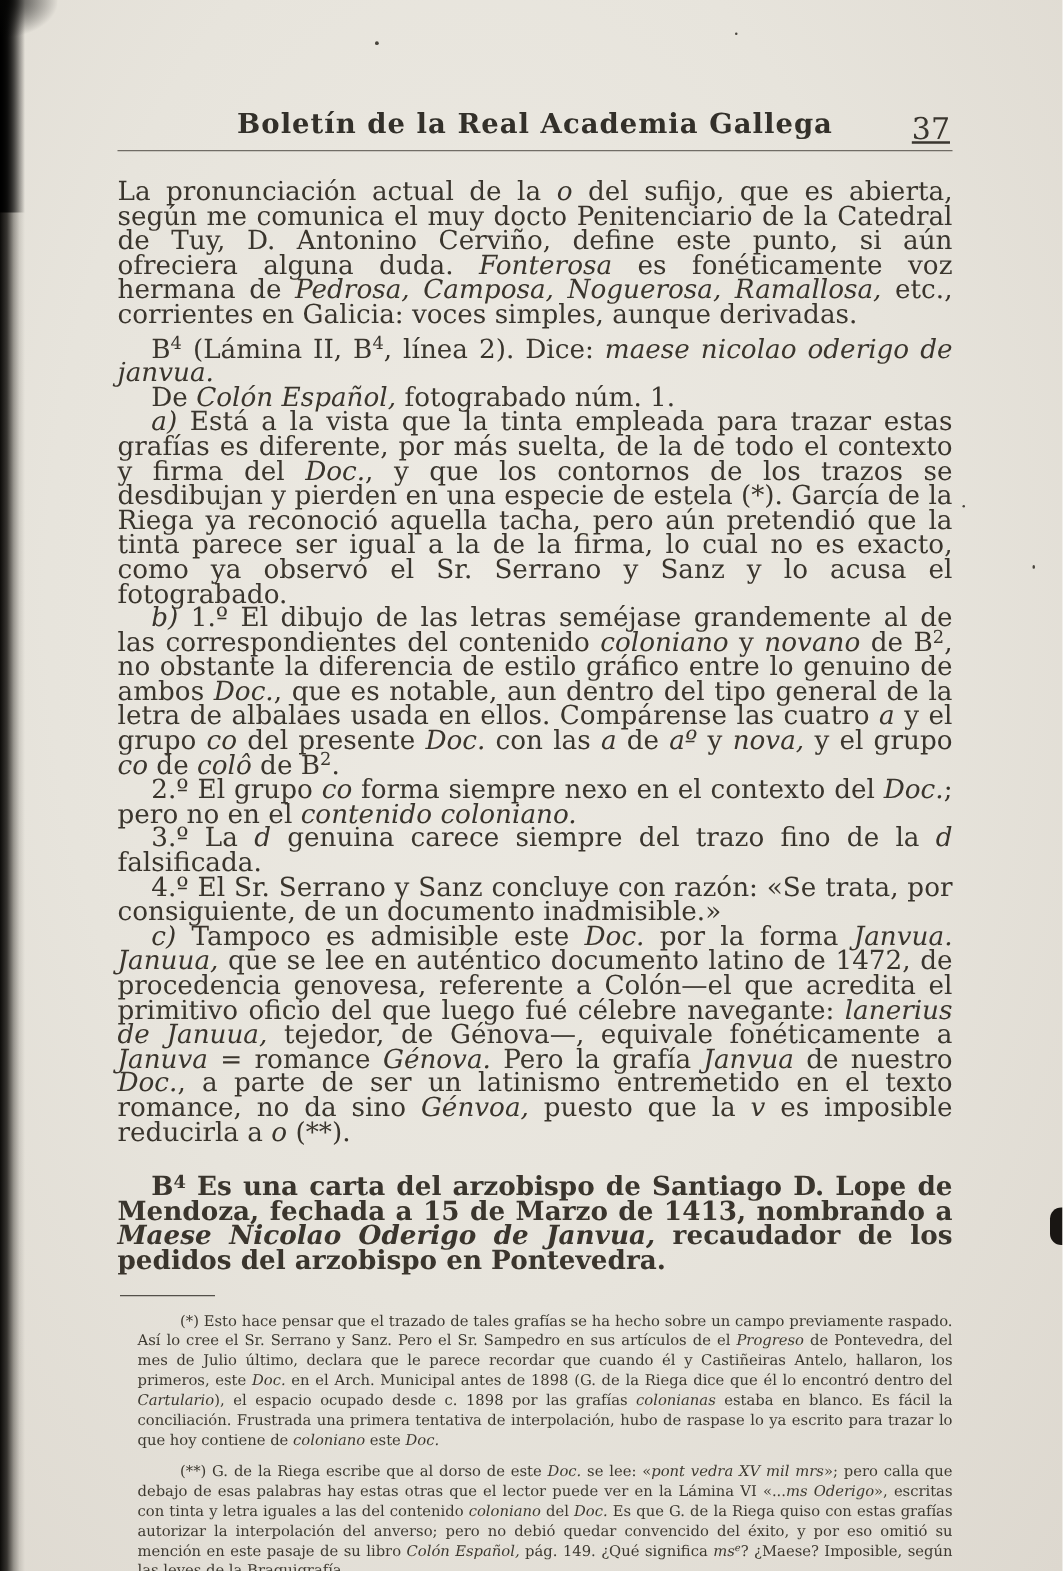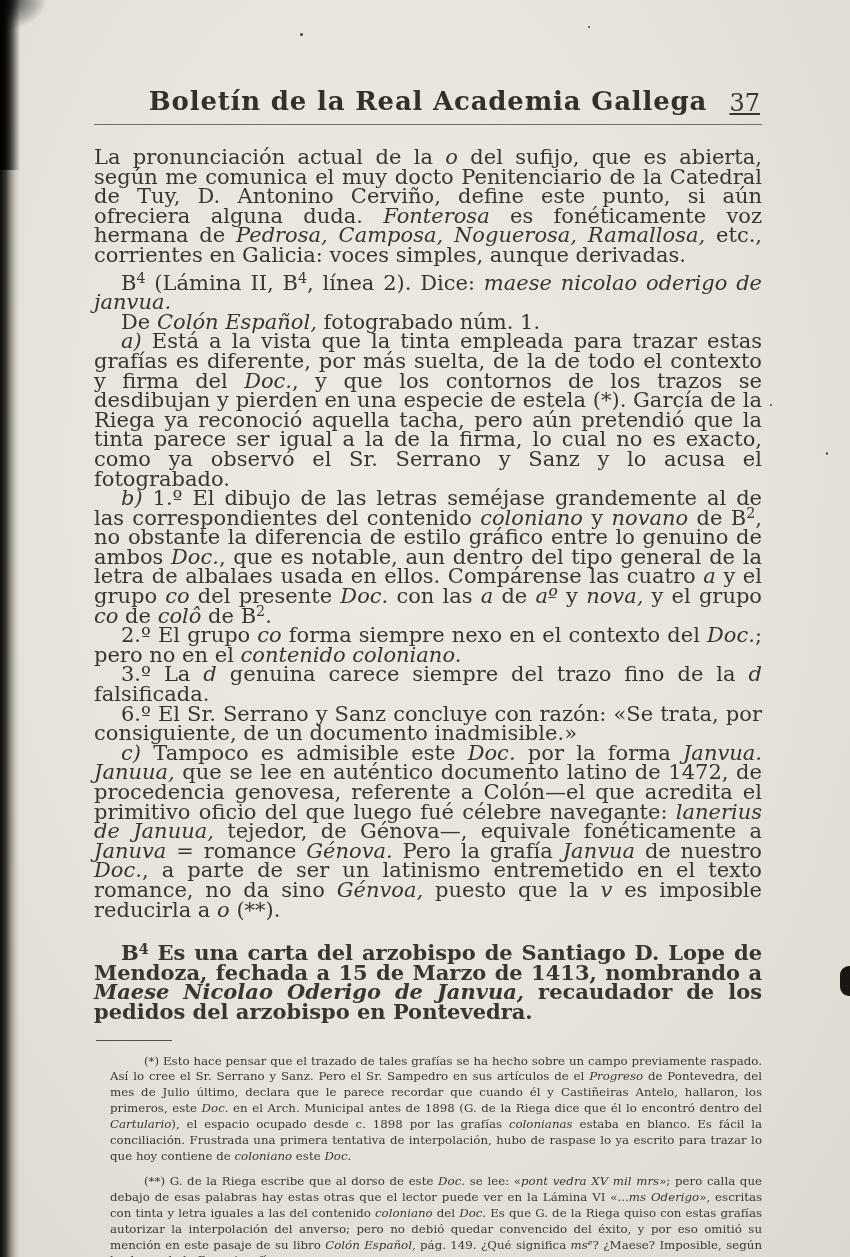--- a/index.html
+++ b/index.html
@@ -38,21 +38,21 @@
   .speck.s1 { left: 300px; top: 33px; width: 3px; height: 3px; }
   .speck.s2 { left: 588px; top: 26px; width: 2px; height: 2px; }
   .speck.s3 { left: 826px; top: 452px; width: 2px; height: 3px; }
   .speck.s4 { left: 770px; top: 404px; width: 2px; height: 2px; }
 
   
   .content { position: absolute; left: 94px; top: 86px; width: 668px; }
 
   header { position: relative; }
   h1.journal-title {
-    margin: 0; font-size: 26px; font-weight: bold; text-align: center;
+    margin: 0; font-size: 22px; font-weight: bold; text-align: center;
     letter-spacing: 0.8px; color: #33302a; white-space: nowrap;
   }
   .page-number {
     position: absolute; right: 2px; top: 3px; font-size: 24px; color: #3a362f; text-decoration: underline;
   }
   .header-rule {
     border-top: 1px solid rgba(72,68,61,0.75);
     margin-top: 8px; height: 0;
   }
 
@@ -100,21 +100,21 @@
     </header>
 
     <main id="body">
         <p class="bp noindent">La pronunciación actual de la <span class="it">o</span> del sufijo, que es abierta, según me comunica el muy docto Penitenciario de la Catedral de Tuy, D. Antonino Cerviño, define este punto, si aún ofreciera alguna duda. <span class="it">Fonterosa</span> es fonéticamente voz hermana de <span class="it">Pedrosa, Camposa, Noguerosa, Ramallosa,</span> etc., corrientes en Galicia: voces simples, aunque derivadas.</p>
         <p class="bp indent gap-sm">B<span class="sup">4</span>  (Lámina II, B<span class="sup">4</span>, línea 2). Dice: <span class="it">maese nicolao oderigo de janvua.</span></p>
         <p class="bp indent">De <span class="it">Colón Español,</span> fotograbado núm. 1.</p>
         <p class="bp indent"><span class="it">a)</span>  Está a la vista que la tinta empleada para trazar estas grafías es diferente, por más suelta, de la de todo el contexto y firma del <span class="it">Doc.</span>, y que los contornos de los trazos se desdibujan y pierden en una especie de estela (*). García de la Riega ya reconoció aquella tacha, pero aún pretendió que la tinta parece ser igual a la de la firma, lo cual no es exacto, como ya observó el Sr. Serrano y Sanz y lo acusa el fotograbado.</p>
         <p class="bp indent"><span class="it">b)</span>  1.º El dibujo de las letras seméjase grandemente al de las correspondientes del contenido <span class="it">coloniano</span> y <span class="it">novano</span> de B<span class="sup">2</span>, no obstante la diferencia de estilo gráfico entre lo genuino de ambos <span class="it">Doc.</span>, que es notable, aun dentro del tipo general de la letra de albalaes usada en ellos. Compárense las cuatro <span class="it">a</span> y el grupo <span class="it">co</span> del presente <span class="it">Doc.</span> con las <span class="it">a</span> de <span class="it">aº</span> y <span class="it">nova,</span> y el grupo <span class="it">co</span> de <span class="it">colô</span> de B<span class="sup">2</span>.</p>
         <p class="bp indent">2.º  El grupo <span class="it">co</span> forma siempre nexo en el contexto del <span class="it">Doc.</span>; pero no en el <span class="it">contenido coloniano.</span></p>
         <p class="bp indent">3.º  La <span class="it">d</span> genuina carece siempre del trazo fino de la <span class="it">d</span> falsificada.</p>
-        <p class="bp indent">6.º  El Sr. Serrano y Sanz concluye con razón: «Se trata, por consiguiente, de un documento inadmisible.»</p>
+        <p class="bp indent">4.º  El Sr. Serrano y Sanz concluye con razón: «Se trata, por consiguiente, de un documento inadmisible.»</p>
         <p class="bp indent"><span class="it">c)</span>  Tampoco es admisible este <span class="it">Doc.</span> por la forma <span class="it">Janvua.</span>  <span class="it">Januua,</span> que se lee en auténtico documento latino de 1472, de procedencia genovesa, referente a Colón—el que acredita el primitivo oficio del que luego fué célebre navegante: <span class="it">lanerius de Januua,</span> tejedor, de Génova—, equivale fonéticamente a <span class="it">Januva</span> = romance <span class="it">Génova.</span>  Pero la grafía <span class="it">Janvua</span> de nuestro <span class="it">Doc.</span>, a parte de ser un latinismo entremetido en el texto romance, no da sino <span class="it">Génvoa,</span> puesto que la <span class="it">v</span> es imposible reducirla a <span class="it">o</span> (**).</p>
         <p class="bp indent gap">B<span class="sup">4</span>  Es una carta del arzobispo de Santiago D. Lope de Mendoza, fechada a 15 de Marzo de 1413, nombrando a <span class="it">Maese Nicolao Oderigo de Janvua,</span> recaudador de los pedidos del arzobispo en Pontevedra.</p>
       </main>
 
     <div class="footnote-sep"></div>
 
     <section class="footnotes" id="footnotes">
         <p class="fn">(*)  Esto hace pensar que el trazado de tales grafías se ha hecho sobre un campo previamente raspado. Así lo cree el Sr. Serrano y Sanz. Pero el Sr. Sampedro en sus artículos de el <span class="it">Progreso</span> de Pontevedra, del mes de Julio último, declara que le parece recordar que cuando él y Castiñeiras Antelo, hallaron, los primeros, este <span class="it">Doc.</span> en el Arch. Municipal antes de 1898 (G. de la Riega dice que él lo encontró dentro del <span class="it">Cartulario</span>), el espacio ocupado desde c. 1898 por las grafías <span class="it">colonianas</span> estaba en blanco. Es fácil la conciliación. Frustrada una primera tentativa de interpolación, hubo de raspase lo ya escrito para trazar lo que hoy contiene de <span class="it">coloniano</span> este <span class="it">Doc.</span></p>
         <p class="fn">(**)  G. de la Riega escribe que al dorso de este <span class="it">Doc.</span> se lee: «<span class="it">pont vedra XV mil mrs</span>»; pero calla que debajo de esas palabras hay estas otras que el lector puede ver en la Lámina VI «...<span class="it">ms Oderigo</span>», escritas con tinta y letra iguales a las del contenido <span class="it">coloniano</span> del <span class="it">Doc.</span>  Es que G. de la Riega quiso con estas grafías autorizar la interpolación del anverso; pero no debió quedar convencido del éxito, y por eso omitió su mención en este pasaje de su libro <span class="it">Colón Español,</span> pág. 149. ¿Qué significa <span class="it">ms</span><span class="it sup">e</span>? ¿Maese? Imposible, según las leyes de la Braquigrafía.</p>
       </section>

